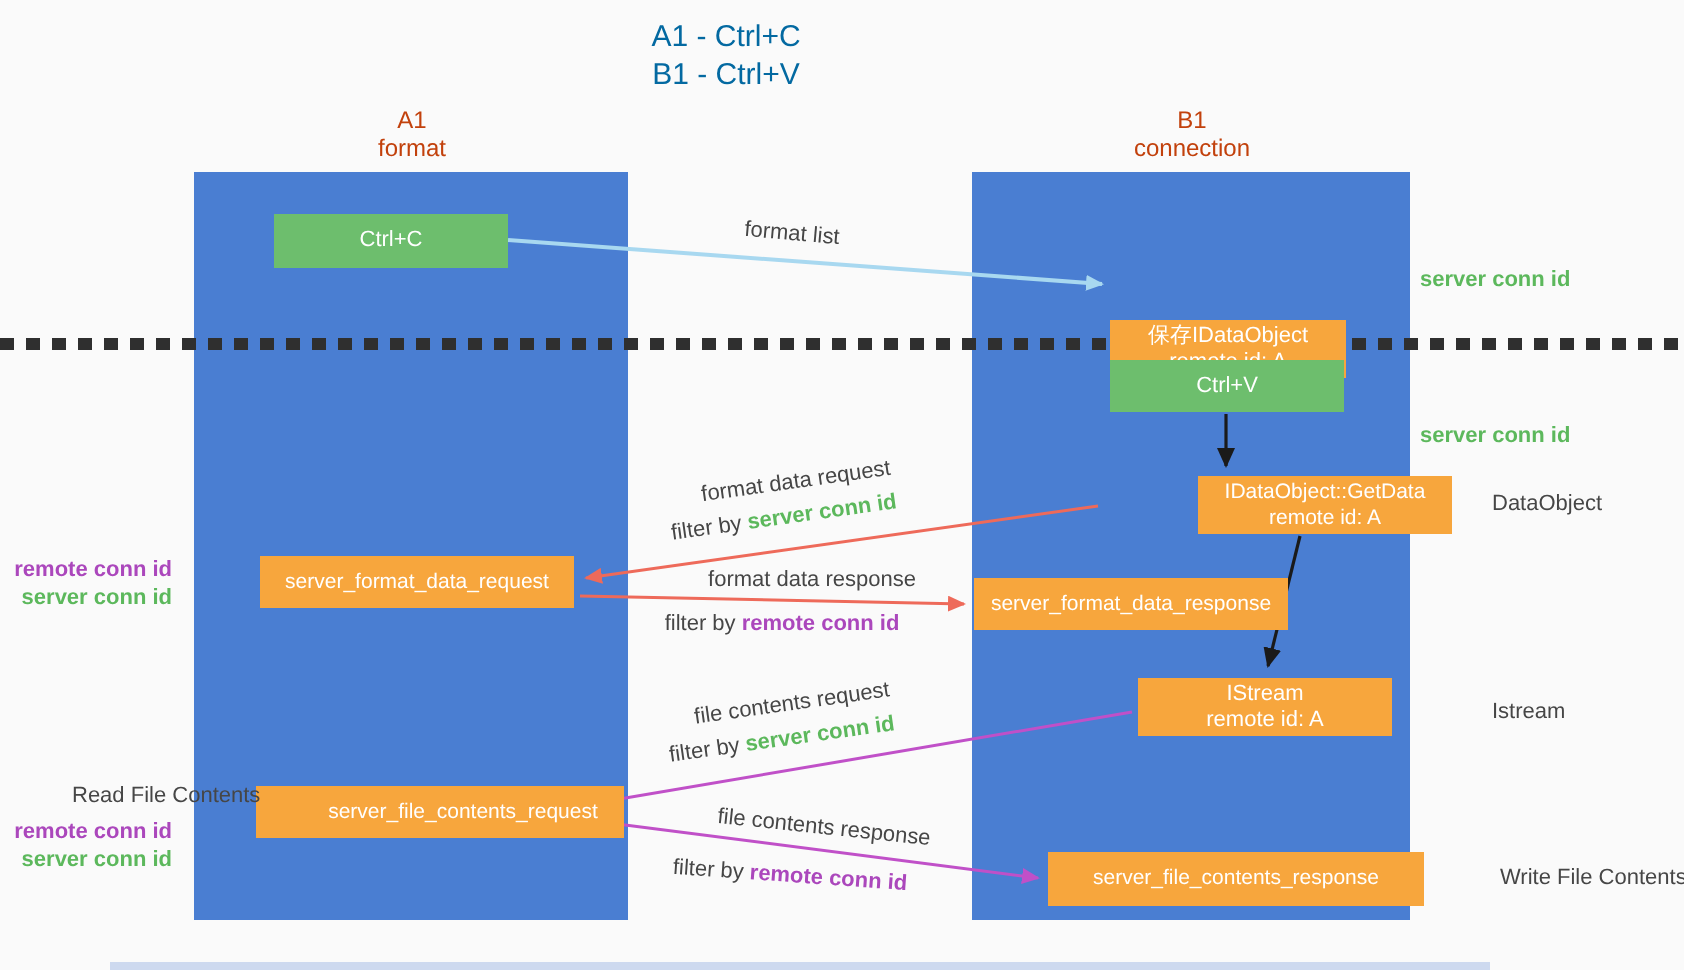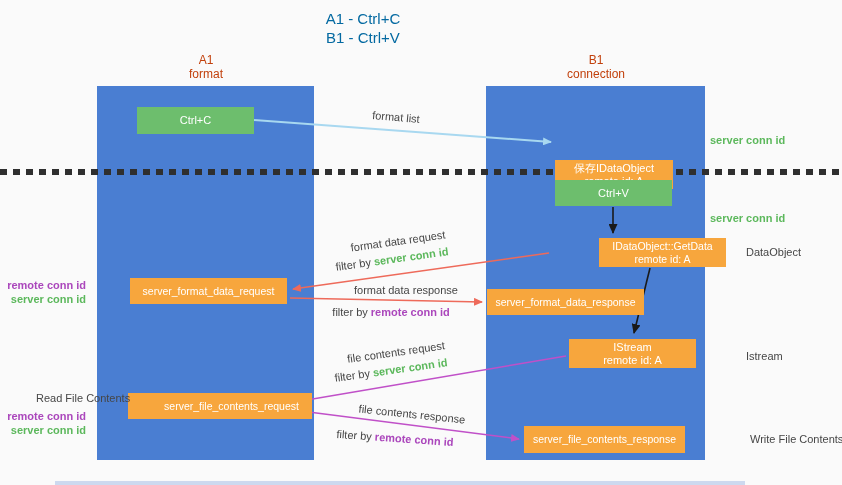--- a/index.html
+++ b/index.html
@@ -105,21 +105,21 @@
 
   <div class="box orange" style="left:569px;top:339px;width:127px;height:29px;">
     <div>IStream</div>
     <div>remote id: A</div>
   </div>
 
   <div class="box orange small" style="left:128px;top:393px;width:161px;height:26px;padding-left:23px;">
     <div>server_file_contents_request</div>
   </div>
 
-  <div class="box orange small" style="left:524px;top:426px;width:161px;height:27px;">
+  <div class="box orange small" style="left:524px;top:426px;width:188px;height:27px;">
     <div>server_file_contents_response</div>
   </div>
 
   <div class="side-label right bold-green" style="top:133px;">server conn id</div>
   <div class="side-label right bold-green" style="top:211px;">server conn id</div>
   <div class="side-label right dark" style="top:245px;">DataObject</div>
   <div class="side-label right dark" style="top:349px;">Istream</div>
   <div class="side-label right dark" style="top:432px;left:714px;">Write File Contents</div>
 
   <div class="side-label left" style="top:278px;">

